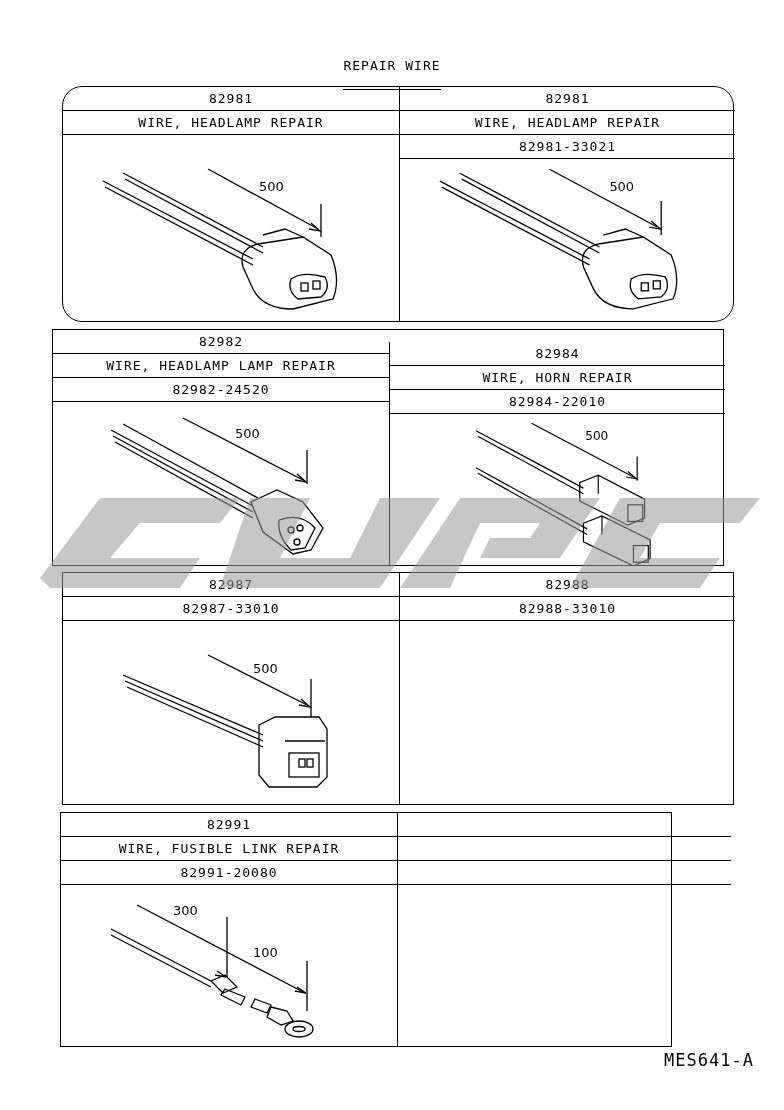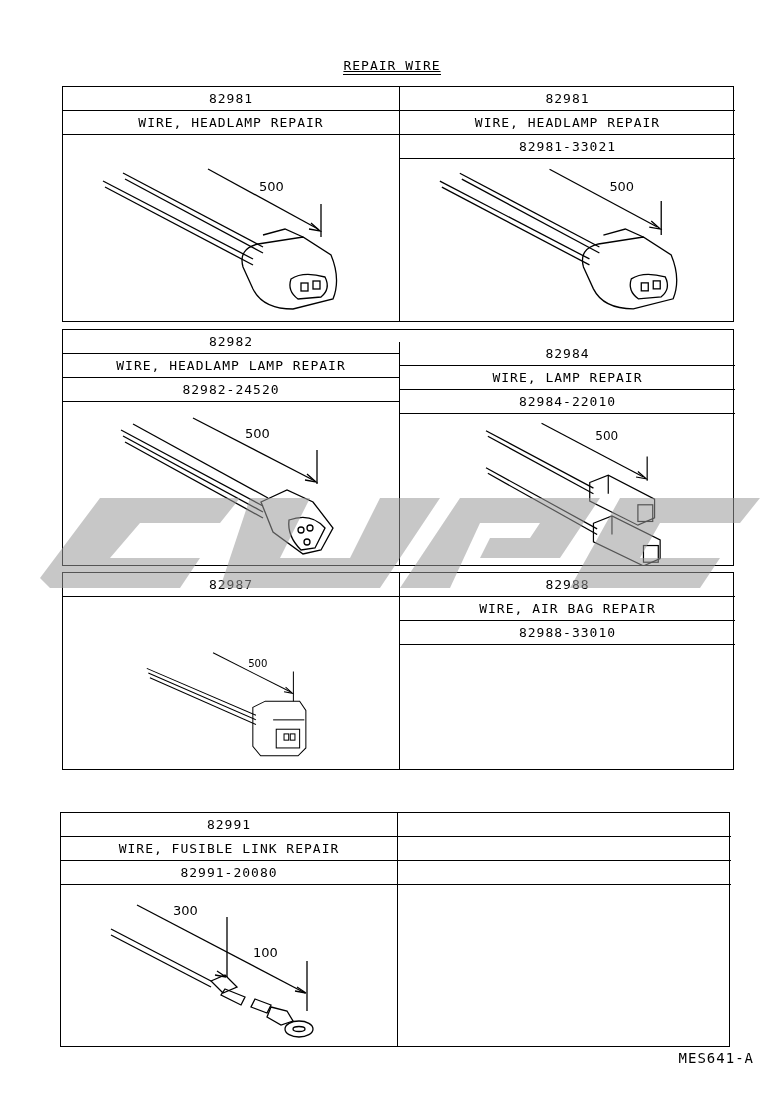--- a/index.html
+++ b/index.html
@@ -1,37 +1,37 @@
 <!DOCTYPE html>
 <html><head>
 <meta charset="utf-8">
 <style>
   html, body { margin: 0; padding: 0; background: #ffffff; }
   body { width: 784px; height: 1110px; position: relative; overflow: hidden;
          font-family: "DejaVu Sans Mono", monospace; color: #000; }
   .title { position: absolute; left: 0; width: 784px; top: 58px; text-align: center;
            font-size: 13px; letter-spacing: 1px; }
-  .title span { border-bottom: 1.5px solid #000; padding-bottom: 1px; text-decoration: underline; }
+  .title span { border-bottom: 1.5px solid #000; padding-bottom: 16px; }
   .block { position: absolute; border: 1.5px solid #000; box-sizing: border-box; background: transparent; }
   .col { position: absolute; top: 0; bottom: 0; box-sizing: border-box; }
   .col.right { border-left: 1px solid #000; }
   .row { height: 23px; line-height: 23px; text-align: center; font-size: 13px;
          border-bottom: 1px solid #000; letter-spacing: 1px; white-space: nowrap; }
   .art { position: absolute; left: 0; right: 0; bottom: 0; }
   .art svg { width: 100%; height: 100%; display: block; }
-  .footer { position: absolute; right: 30px; top: 1050px; font-size: 14px; letter-spacing: 1px; }
+  .footer { position: absolute; right: 30px; top: 1050px; font-size: 17px; letter-spacing: 1px; }
   .watermark { position: absolute; left: 40px; top: 478px; width: 720px; height: 120px; pointer-events: none; opacity: 0.55; }
   svg text { font-family: "DejaVu Sans", sans-serif; font-size: 13px; }
 </style>
 </head>
 <body>
 
 <div class="title"><span>REPAIR WIRE</span></div>
 
-<div class="block" style="left:62px; top:86px; width:672px; height:236px;">
+<div class="block" style="left:62px; top:86px; width:672px; height:236px;border-radius:20px;">
   <div class="col" style="left:0; width:336px;">
     <div class="row">82981</div>
     <div class="row">WIRE, HEADLAMP REPAIR</div>
     <div class="art" style="top:72px;">
       <svg viewBox="0 0 336 162" fill="none" stroke="#000" stroke-width="1.3">
         <line x1="40" y1="22" x2="190" y2="100"></line>
           <line x1="42" y1="28" x2="190" y2="106"></line>
         <line x1="60" y1="14" x2="200" y2="88"></line>
           <line x1="62" y1="20" x2="200" y2="94"></line>
         <line x1="145" y1="10" x2="255" y2="70"></line>
@@ -63,21 +63,21 @@
         <path d="M184 108 Q179 90 199 85 L244 78 L272 96 Q282 120 274 140 L234 150 Q204 150 194 130 Z"></path>
         <path d="M204 76 L226 70 L244 78"></path>
         <path d="M232 120 Q244 112 266 118 Q272 130 262 138 L239 140 Q228 132 232 120 Z"></path>
         <rect x="242" y="124" width="7" height="8"></rect>
           <rect x="254" y="122" width="7" height="8"></rect>
       </svg>
     </div>
   </div>
 </div>
 
-<div class="block" style="left:62px; top:329px; width:672px; height:237px;">
+<div class="block" style="left:52px; top:329px; width:672px; height:237px;">
   <div class="col" style="left:0; width:336px;">
     <div class="row">82982</div>
     <div class="row">WIRE, HEADLAMP LAMP REPAIR</div>
     <div class="row">82982-24520</div>
     <div class="art" style="top:72px;">
       <svg viewBox="0 0 336 163" fill="none" stroke="#000" stroke-width="1.3">
         <line x1="58" y1="28" x2="200" y2="104"></line>
           <line x1="60" y1="34" x2="200" y2="110"></line>
         <line x1="62" y1="40" x2="200" y2="116"></line>
           <line x1="70" y1="22" x2="205" y2="96"></line>
@@ -88,21 +88,21 @@
         <path d="M198 100 L224 88 L250 100 L270 126 L258 148 L240 152 L210 130 Z"></path>
         <path d="M226 118 Q248 110 262 126 L252 146 L238 148 Q224 134 226 118 Z"></path>
         <circle cx="238" cy="128" r="3"></circle>
           <circle cx="247" cy="126" r="3"></circle>
           <circle cx="244" cy="140" r="3"></circle>
       </svg>
     </div>
   </div>
   <div class="col right" style="left:336px; width:336px;margin-top:12px;">
     <div class="row">82984</div>
-    <div class="row">WIRE, LAMP REPAIR</div>
+    <div class="row">WIRE, HORN REPAIR</div>
     <div class="row">82984-22010</div>
     <div class="art" style="top:72px;">
       <svg viewBox="0 0 336 163" fill="none" stroke="#000" stroke-width="1.3">
         <line x1="80" y1="18" x2="196" y2="80"></line>
           <line x1="82" y1="24" x2="196" y2="86"></line>
         <line x1="80" y1="58" x2="200" y2="124"></line>
           <line x1="82" y1="64" x2="200" y2="130"></line>
         <line x1="140" y1="10" x2="250" y2="68"></line>
           <line x1="254" y1="46" x2="254" y2="72"></line>
         <polyline points="244,62 253,70 242,68"></polyline>
@@ -111,48 +111,48 @@
           <line x1="212" y1="66" x2="212" y2="86"></line>
         <rect x="244" y="98" width="16" height="18"></rect>
         <path d="M196 118 L216 110 L268 136 L268 156 L250 164 L196 138 Z"></path>
           <line x1="216" y1="110" x2="216" y2="130"></line>
         <rect x="250" y="142" width="16" height="18"></rect>
       </svg>
     </div>
   </div>
 </div>
 
-<div class="block" style="left:62px; top:572px; width:672px; height:198px;padding-left:39px;">
+<div class="block" style="left:62px; top:572px; width:672px; height:233px;padding-left:39px;">
   <div class="col" style="left:0; width:336px;">
     <div class="row">82987</div>
+    <div class="row">82987-33010</div>
     <div class="art" style="top:72px;">
       <svg viewBox="0 0 336 159" fill="none" stroke="#000" stroke-width="1.3">
         <line x1="60" y1="30" x2="200" y2="90"></line>
           <line x1="62" y1="36" x2="200" y2="96"></line>
         <line x1="64" y1="42" x2="200" y2="102"></line>
         <line x1="145" y1="10" x2="244" y2="60"></line>
           <line x1="248" y1="34" x2="248" y2="72"></line>
         <polyline points="238,54 247,62 236,60"></polyline>
         <text x="190" y="28" fill="#000" stroke="none">500</text>
         <path d="M196 80 L212 72 L256 72 L264 84 L264 132 L254 142 L206 142 L196 130 Z"></path>
         <path d="M222 96 L262 96"></path>
         <rect x="226" y="108" width="30" height="24"></rect>
         <rect x="236" y="114" width="6" height="8"></rect>
           <rect x="244" y="114" width="6" height="8"></rect>
       </svg>
     </div>
   </div>
   <div class="col right" style="left:336px; width:336px;">
     <div class="row">82988</div>
-    <div class="row">WIRE, AIR BAG REPAIR</div>
     <div class="row">82988-33010</div>
   </div>
 </div>
 
-<div class="block" style="left:60px; top:812px; width:670px; height:235px;">
+<div class="block" style="left:60px; top:812px; width:612px; height:235px;">
   <div class="col" style="left:0; width:336px;">
     <div class="row">82991</div>
     <div class="row">WIRE, FUSIBLE LINK REPAIR</div>
     <div class="row">82991-20080</div>
     <div class="art" style="top:72px;">
       <svg viewBox="0 0 336 161" fill="none" stroke="#000" stroke-width="1.3">
         <line x1="50" y1="44" x2="150" y2="96"></line>
           <line x1="50" y1="50" x2="150" y2="102"></line>
         <line x1="76" y1="20" x2="244" y2="108"></line>
         <line x1="166" y1="32" x2="166" y2="92"></line>

